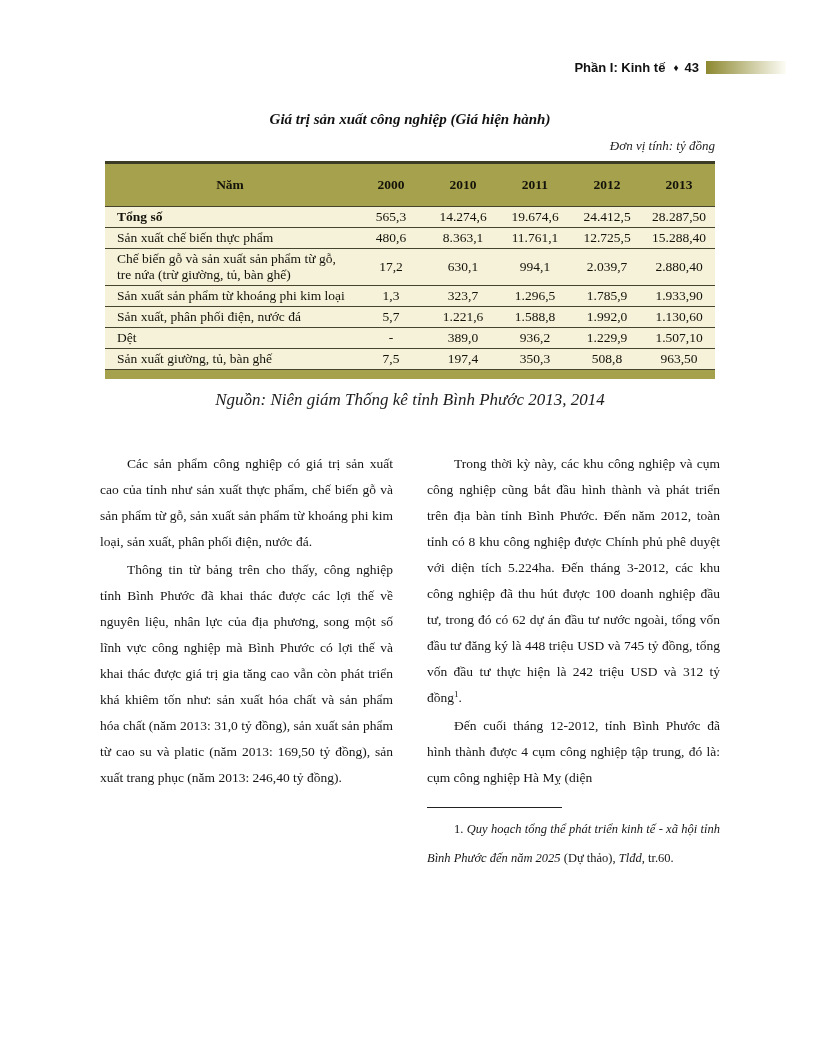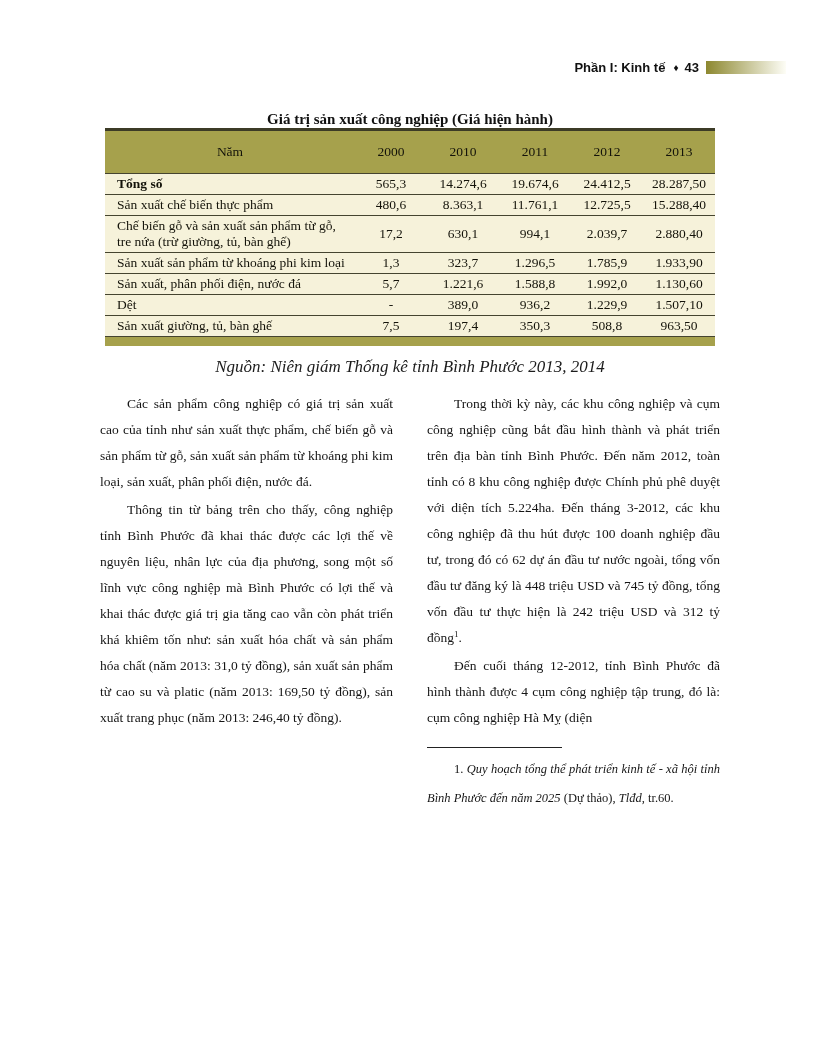--- a/index.html
+++ b/index.html
@@ -40,37 +40,38 @@
     margin-left: 7px;
     background: linear-gradient(to right, #8d8830, #fdfdf6);
   }
   
   .table-wrap { margin: 36px 0 0 105px; width: 610px; }
   .table-title {
     text-align: center;
     font-weight: 700;
     font-size: 15px;
     color: #111;
+    font-style: italic;
   }
   .unit-note {
     text-align: right;
     font-style: italic;
     font-size: 13px;
     margin-top: 10px;
     margin-bottom: 7px;
   }
   table.data-table {
     width: 100%;
     border-collapse: collapse;
     border-top: 3px solid #3c3b26;
     font-size: 13.5px;
   }
   table.data-table thead tr { background: #a6a14c; }
   table.data-table thead th {
-    font-weight: 400;
+    font-weight: 700;
     color: #14130a;
     padding: 13px 6px;
     text-align: center;
   }
   table.data-table th.col-label { width: 250px; }
   table.data-table th.col-num { width: 72px; }
   table.data-table tbody tr {
     background: #f6f2da;
     border-top: 1.5px solid #45442f;
   }
@@ -89,21 +90,21 @@
   .source-note {
     text-align: center;
     font-style: italic;
     font-size: 17px;
     margin-top: 11px;
   }
   
   .columns {
     display: flex;
     gap: 34px;
-    margin: 14px 96px 0 100px;
+    margin: 41px 96px 0 100px;
   }
   .col { width: 301px; }
   .col p {
     font-size: 13.5px;
     line-height: 26px;
     text-align: justify;
     text-indent: 27px;
     color: #151515;
   }
   .col p + p { margin-top: 2px; }
@@ -127,20 +128,21 @@
 
   <div class="running-header">
     <span class="htext">Phần I: Kinh tế</span>
     <span class="htext diamond">♦</span>
     <span class="htext">43</span>
     <span class="grad-bar"></span>
   </div>
 
   <div class="table-wrap">
     <div class="table-title">Giá trị sản xuất công nghiệp (Giá hiện hành)</div>
+    <div class="unit-note">Đơn vị tính: tỷ đồng</div>
 
     <table class="data-table">
       <thead>
         <tr>
           <th class="col-label">Năm</th>
           <th class="col-num">2000</th>
           <th class="col-num">2010</th>
           <th class="col-num">2011</th>
           <th class="col-num">2012</th>
           <th class="col-num">2013</th>

